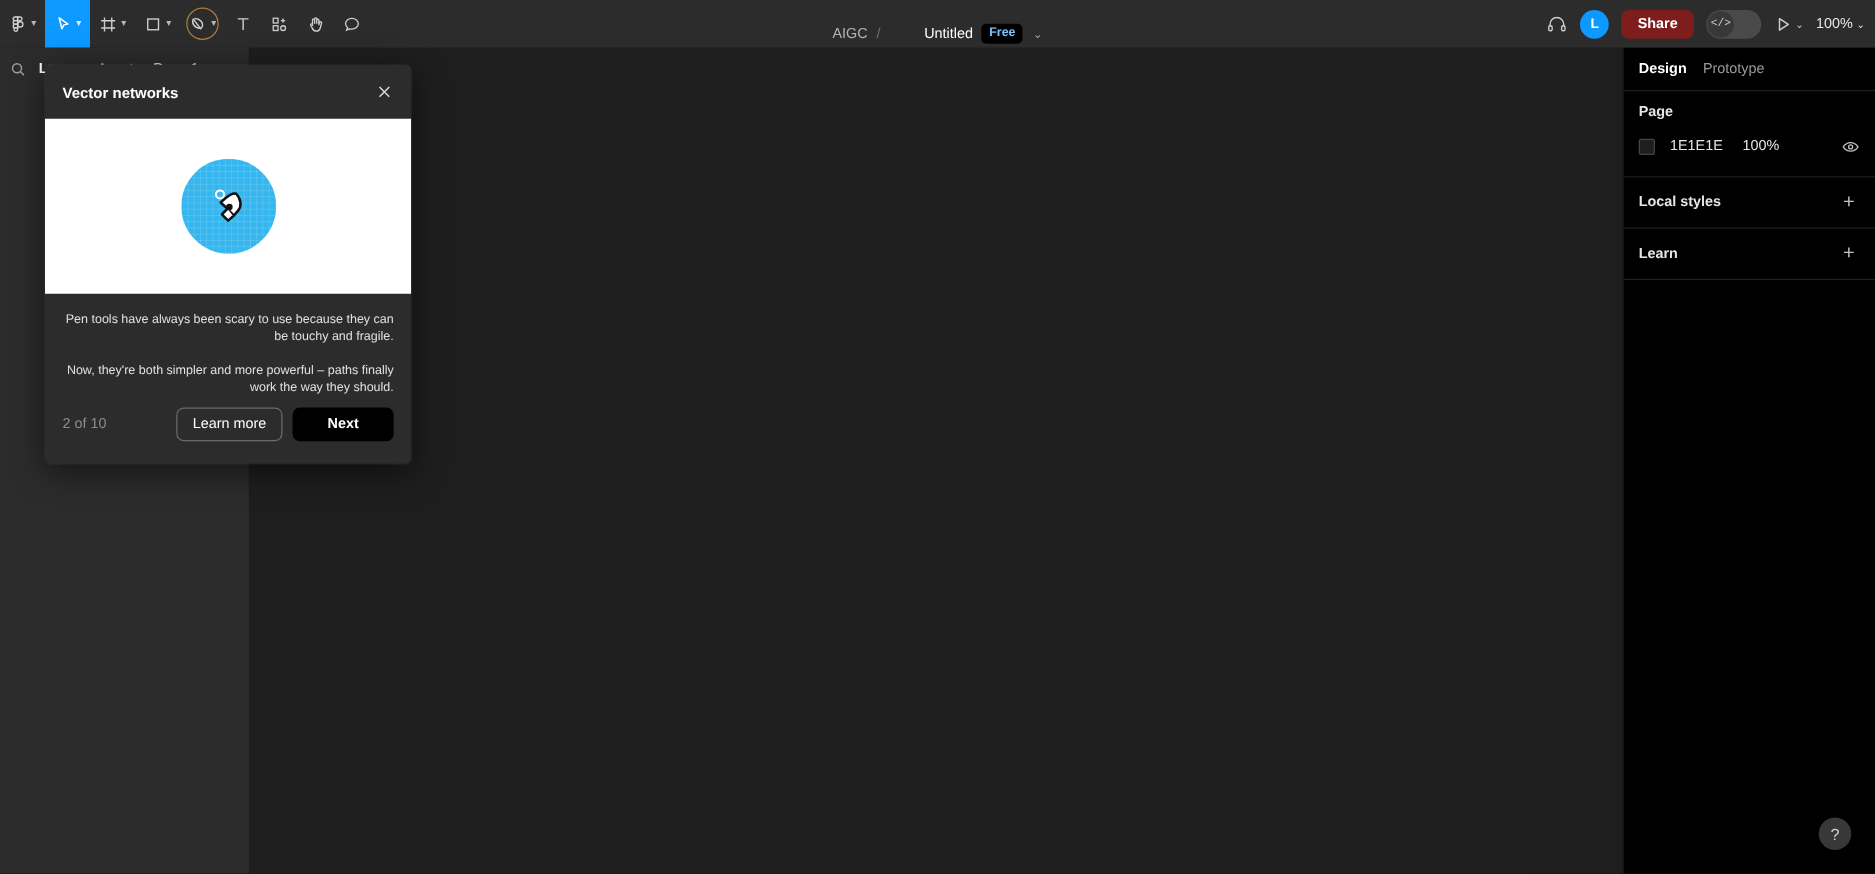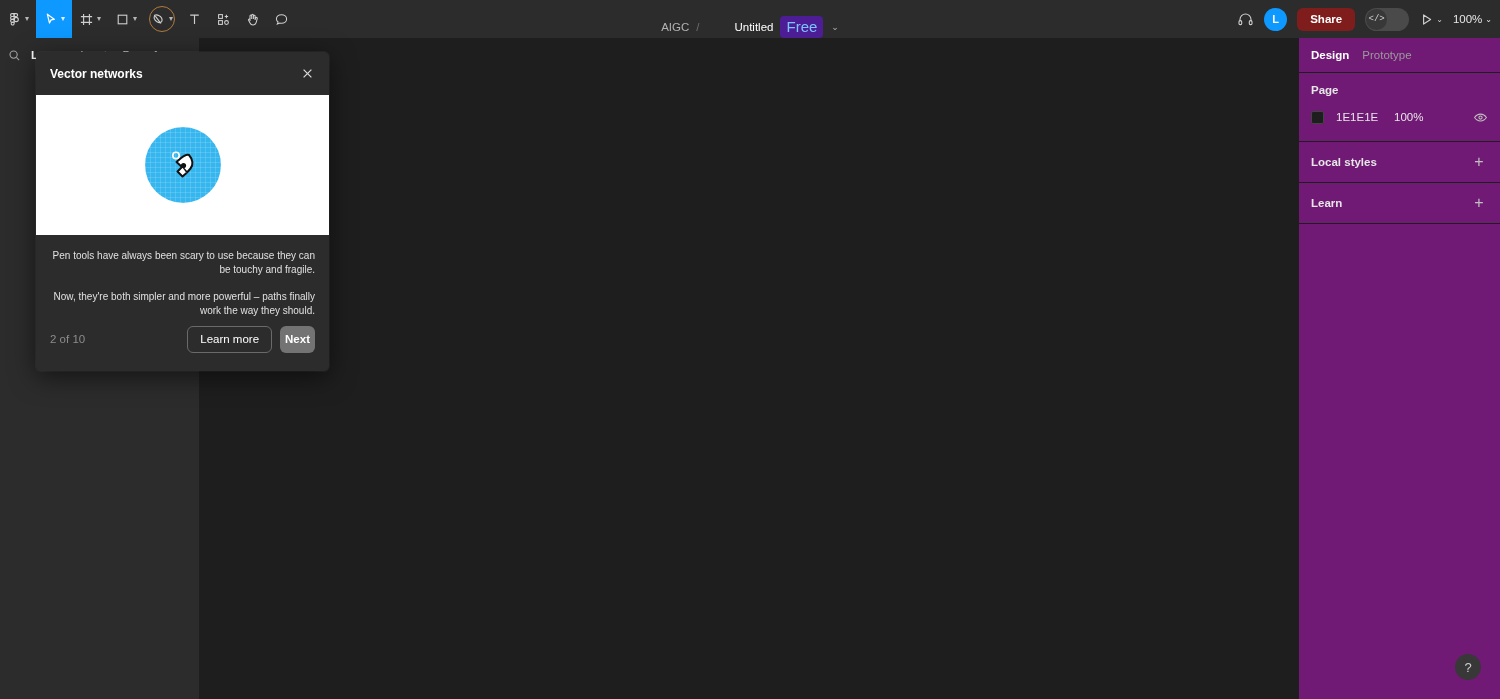--- a/index.html
+++ b/index.html
@@ -40,22 +40,22 @@
   .tb-center {
     position: absolute; left: 0; right: 0; top: 0; height: 54px;
     display: flex; align-items: center; justify-content: center;
     gap: 7px; pointer-events: none;
   }
   .tb-center > * { pointer-events: auto; }
   .crumb-proj { color: #b3b3b3; font-size: 11.5px; cursor: pointer; }
   .crumb-sep  { color: #6e6e6e; font-size: 11.5px; }
   .crumb-file { color: #ffffff; font-size: 11.5px; cursor: pointer; padding-left: 28px; }
   .badge-free {
-    background: #4c1d95; color: #7cc4ff;
-    font-size: 15px; font-weight: normal;
+    background: #000000; color: #7cc4ff;
+    font-size: 10px; font-weight: bold;
     padding: 2px 6px 3px; border-radius: 4px; cursor: pointer;
   }
   .crumb-caret { color: #b3b3b3; font-size: 9px; cursor: pointer; margin-left: 1px; }
 
   .tb-right {
     position: absolute; right: 8px; top: 0; height: 38px;
     display: flex; align-items: center; gap: 10px;
   }
   .icon-btn { color: #cfcfcf; cursor: pointer; display: flex; align-items: center; }
   .avatar {
@@ -115,21 +115,21 @@
   .canvas {
     position: absolute; left: 200px; top: 38px;
     width: 1098px; height: 661px;
     background: #1e1e1e;
   }
 
   
   .right-panel {
     position: absolute; right: 0; top: 38px;
     width: 202px; height: 661px;
-    background: #701a75;
+    background: #000000;
     border-left: 1px solid #1e1e1e;
   }
   .rp-tabs {
     height: 35px; display: flex; align-items: center;
     gap: 13px; padding: 0 12px;
     border-bottom: 1px solid #1e1e1e;
   }
   .rp-tab { font-size: 11.5px; color: #9b9b9b; cursor: pointer; }
   .rp-tab.active { color: #ffffff; font-weight: bold; }
   .rp-section { border-bottom: 1px solid #1e1e1e; padding: 0 12px; }
@@ -209,23 +209,23 @@
   }
   .popup-count { font-size: 11.5px; color: #8c8c8c; }
   .popup-btns { margin-left: auto; display: flex; align-items: center; gap: 8px; }
   .btn-ghost {
     background: transparent; color: #ffffff;
     border: 1px solid #6a6a6a; border-radius: 6px;
     font-size: 11.5px; padding: 6px 12px 7px;
     cursor: pointer; font-family: inherit;
   }
   .btn-primary {
-    background: #737373; color: #ffffff; border: none;
+    background: #000000; color: #ffffff; border: none;
     border-radius: 6px; font-size: 11.5px; font-weight: bold;
-    padding: 7px 5px 8px; cursor: pointer; font-family: inherit;
+    padding: 7px 28px 8px; cursor: pointer; font-family: inherit;
   }
 
   
   .help-btn {
     position: absolute; right: 19px; bottom: 19px;
     width: 26px; height: 26px; border-radius: 50%;
     background: #383838; color: #cfcfcf;
     display: flex; align-items: center; justify-content: center;
     font-size: 13px; cursor: pointer; z-index: 30;
   }

